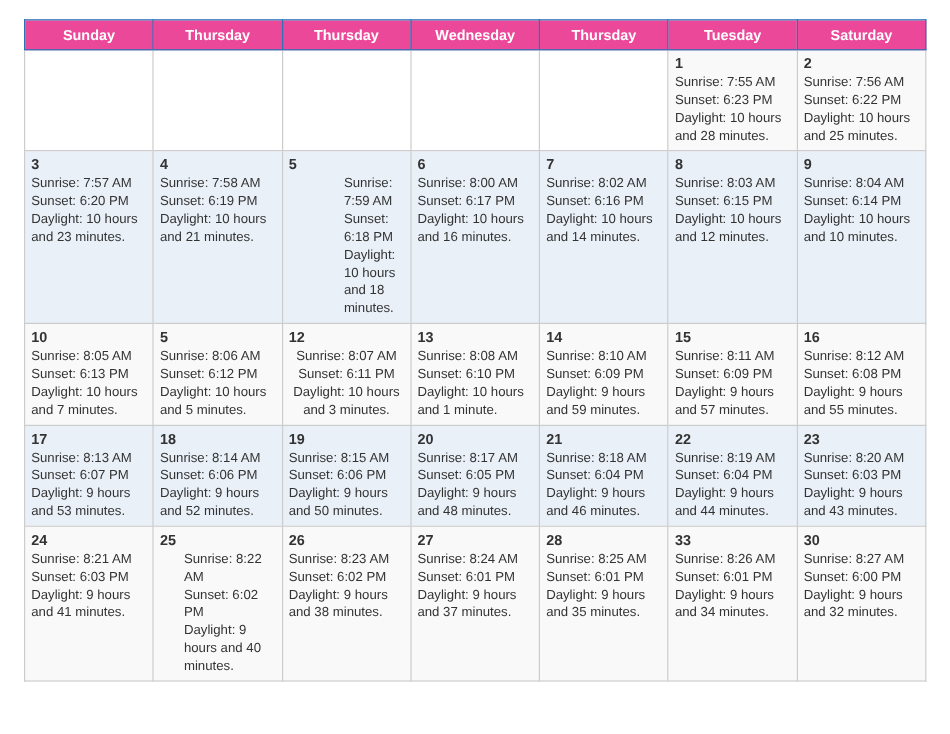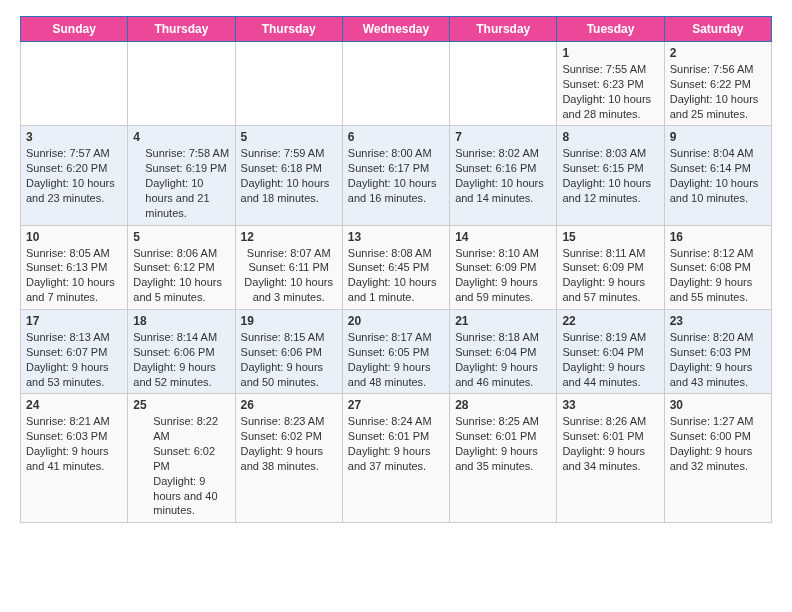--- a/index.html
+++ b/index.html
@@ -142,27 +142,27 @@
         </tr>
         <tr>
           <td>
             <span class="day-num">3</span>
             <div class="day-info" style="white-space: pre-line;">Sunrise: 7:57 AM
 Sunset: 6:20 PM
 Daylight: 10 hours and 23 minutes.</div>
           </td>
           <td>
             <span class="day-num">4</span>
-            <div class="day-info" style="white-space: pre-line; margin-left: 12px;">Sunrise: 7:58 AM
+            <div class="day-info" style="white-space: pre-line;">Sunrise: 7:58 AM
 Sunset: 6:19 PM
 Daylight: 10 hours and 21 minutes.</div>
           </td>
           <td>
             <span class="day-num">5</span>
-            <div class="day-info" style="white-space: pre-line;">Sunrise: 7:59 AM
+            <div class="day-info" style="white-space: pre-line; margin-left: 46px;">Sunrise: 7:59 AM
 Sunset: 6:18 PM
 Daylight: 10 hours and 18 minutes.</div>
           </td>
           <td>
             <span class="day-num">6</span>
             <div class="day-info" style="white-space: pre-line;">Sunrise: 8:00 AM
 Sunset: 6:17 PM
 Daylight: 10 hours and 16 minutes.</div>
           </td>
           <td>
@@ -199,21 +199,21 @@
           </td>
           <td>
             <span class="day-num">12</span>
             <div class="day-info" style="white-space: pre-line; text-align: center;">Sunrise: 8:07 AM
 Sunset: 6:11 PM
 Daylight: 10 hours and 3 minutes.</div>
           </td>
           <td>
             <span class="day-num">13</span>
             <div class="day-info" style="white-space: pre-line;">Sunrise: 8:08 AM
-Sunset: 6:45 PM
+Sunset: 6:10 PM
 Daylight: 10 hours and 1 minute.</div>
           </td>
           <td>
             <span class="day-num">14</span>
             <div class="day-info" style="white-space: pre-line;">Sunrise: 8:10 AM
 Sunset: 6:09 PM
 Daylight: 9 hours and 59 minutes.</div>
           </td>
           <td>
             <span class="day-num">15</span>
@@ -304,20 +304,20 @@
 Daylight: 9 hours and 35 minutes.</div>
           </td>
           <td>
             <span class="day-num">33</span>
             <div class="day-info" style="white-space: pre-line;">Sunrise: 8:26 AM
 Sunset: 6:01 PM
 Daylight: 9 hours and 34 minutes.</div>
           </td>
           <td>
             <span class="day-num">30</span>
-            <div class="day-info" style="white-space: pre-line;">Sunrise: 1:27 AM
+            <div class="day-info" style="white-space: pre-line;">Sunrise: 8:27 AM
 Sunset: 6:00 PM
 Daylight: 9 hours and 32 minutes.</div>
           </td>
         </tr>
       </tbody>
   </table>
 </div>
 
 </body></html>

